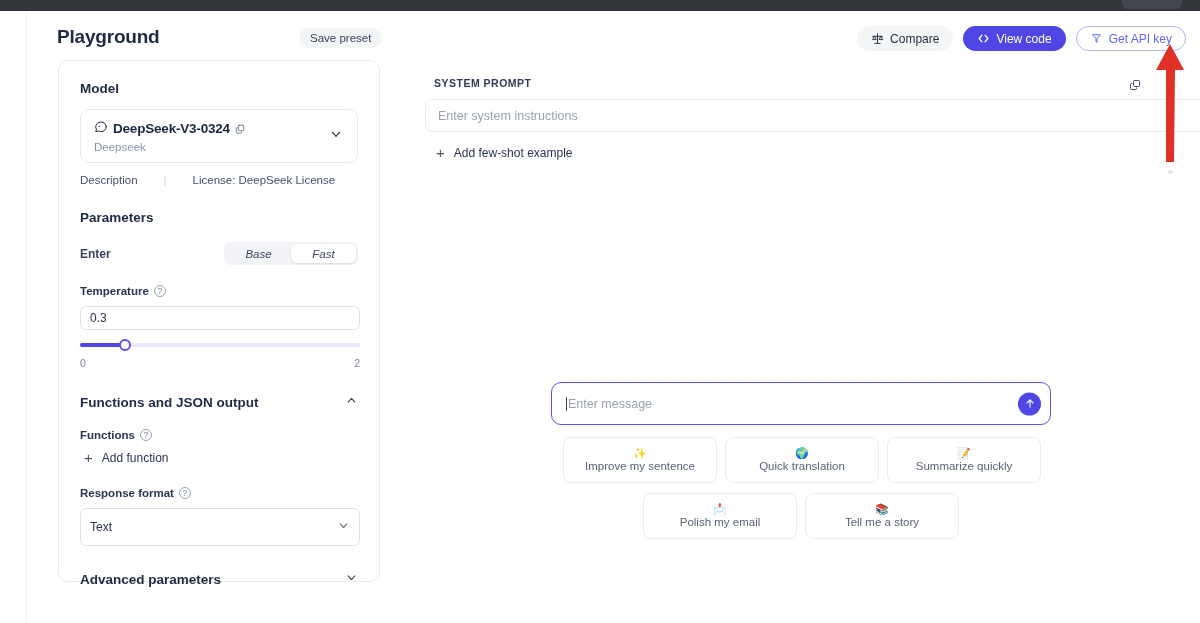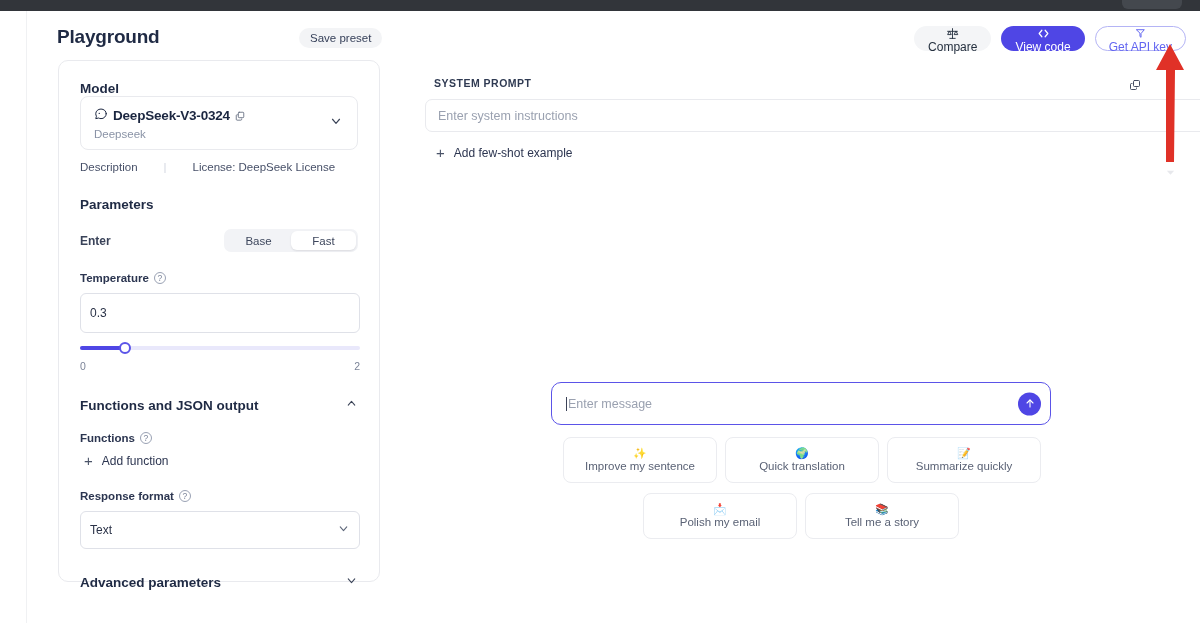--- a/index.html
+++ b/index.html
@@ -39,41 +39,41 @@
     background:#f3f4f6; border:none; border-radius:999px;
     font-size:11.5px; color:#37415a; font-family:"Liberation Sans", sans-serif;
     cursor:pointer; white-space:nowrap;
   }
 
   .header-actions {
     position:absolute; right:14px; top:26px;
     display:flex; align-items:center; gap:10px;
   }
   .btn {
-    display:flex; align-items:center; 
+    display:flex; align-items:center; gap:6px;
     height:25px; padding:0 13px; border-radius:999px;
     font-size:12px; font-family:"Liberation Sans", sans-serif;
-    cursor:pointer; white-space:nowrap; border:1px solid transparent;flex-direction:column;
+    cursor:pointer; white-space:nowrap; border:1px solid transparent;
   }
   .btn-compare { background:#f4f5f7; color:#25303f; }
   .btn-viewcode { background:#4f46e5; color:#ffffff; font-weight:400; }
   .btn-apikey { background:#ffffff; color:#6366f1; border:1px solid #b4b4f5; }
   .btn svg { display:block; }
 
   
   .panel {
     position:absolute; left:58px; top:60px;
     width:322px; height:522px;
     background:#ffffff; border:1px solid #e9eaee; border-radius:10px;
   }
   .panel-inner { padding:20px 21px 0 21px; }
   .sec-title { font-size:13.5px; font-weight:700; color:#1f2a44; }
 
   .model-box {
-    height:54px;
+    margin-top:13px; height:54px;
     border:1px solid #e9eaee; border-radius:8px;
     display:flex; align-items:center; padding:0 13px;
     position:relative; cursor:pointer; background:#fff;
   }
   .model-name-row { display:flex; align-items:center; gap:5px; }
   .model-name { font-size:13.5px; font-weight:700; color:#1b2640; letter-spacing:-0.2px; }
   .model-vendor { font-size:11.5px; color:#8a93a6; margin-top:3px; }
   .chev { position:absolute; right:14px; top:50%; transform:translateY(-50%); }
 
   .meta-row {
@@ -83,39 +83,39 @@
   .meta-row .sep { color:#d3d7e0; }
   .meta-link { cursor:pointer; }
 
   .params-title { margin-top:24px; font-size:13.5px; font-weight:700; color:#1f2a44; }
 
   .flavor-row {
     margin-top:17px; display:flex; align-items:center; justify-content:space-between;
   }
   .flavor-label { font-size:12px; color:#3a4359; font-weight:600; }
   .seg {
-    display:flex; background:#f2f3f6; border-radius:7px; padding:2px; width:134px; height:23px;
+    display:flex; background:#f2f3f6; border-radius:7px; padding:2px; width:134px; height:23px;font-style:italic;
   }
   .seg-item {
     flex:1; display:flex; align-items:center; justify-content:center;
     font-size:11.5px; color:#3e475d; border-radius:6px; cursor:pointer;
   }
   .seg-item.active { background:#ffffff; box-shadow:0 1px 2px rgba(16,24,40,.10); }
 
   .label-help { display:flex; align-items:center; gap:5px; }
   .lbl { font-size:11.5px; font-weight:700; color:#2b3550; }
   .qmark {
     width:12px; height:12px; border-radius:50%; border:1px solid #9aa2b4;
     color:#78melt; display:flex; align-items:center; justify-content:center;
     font-size:8.5px; color:#7a8398; cursor:pointer; line-height:1;
   }
 
   .temp-block { margin-top:20px; }
   .temp-input {
-    margin-top:9px; width:280px; height:40px;
+    margin-top:9px; width:280px; height:24px;
     border:1px solid #dfe1e8; border-radius:6px;
     font-size:12px; color:#2a3247; padding:0 9px;
     font-family:"Liberation Sans", sans-serif; background:#fff;
   }
   .slider-wrap { margin-top:9px; width:280px; position:relative; height:12px; }
   .slider-track {
     position:absolute; left:0; top:4px; width:280px; height:4px;
     background:#e9e8fb; border-radius:2px;
   }
   .slider-fill {

